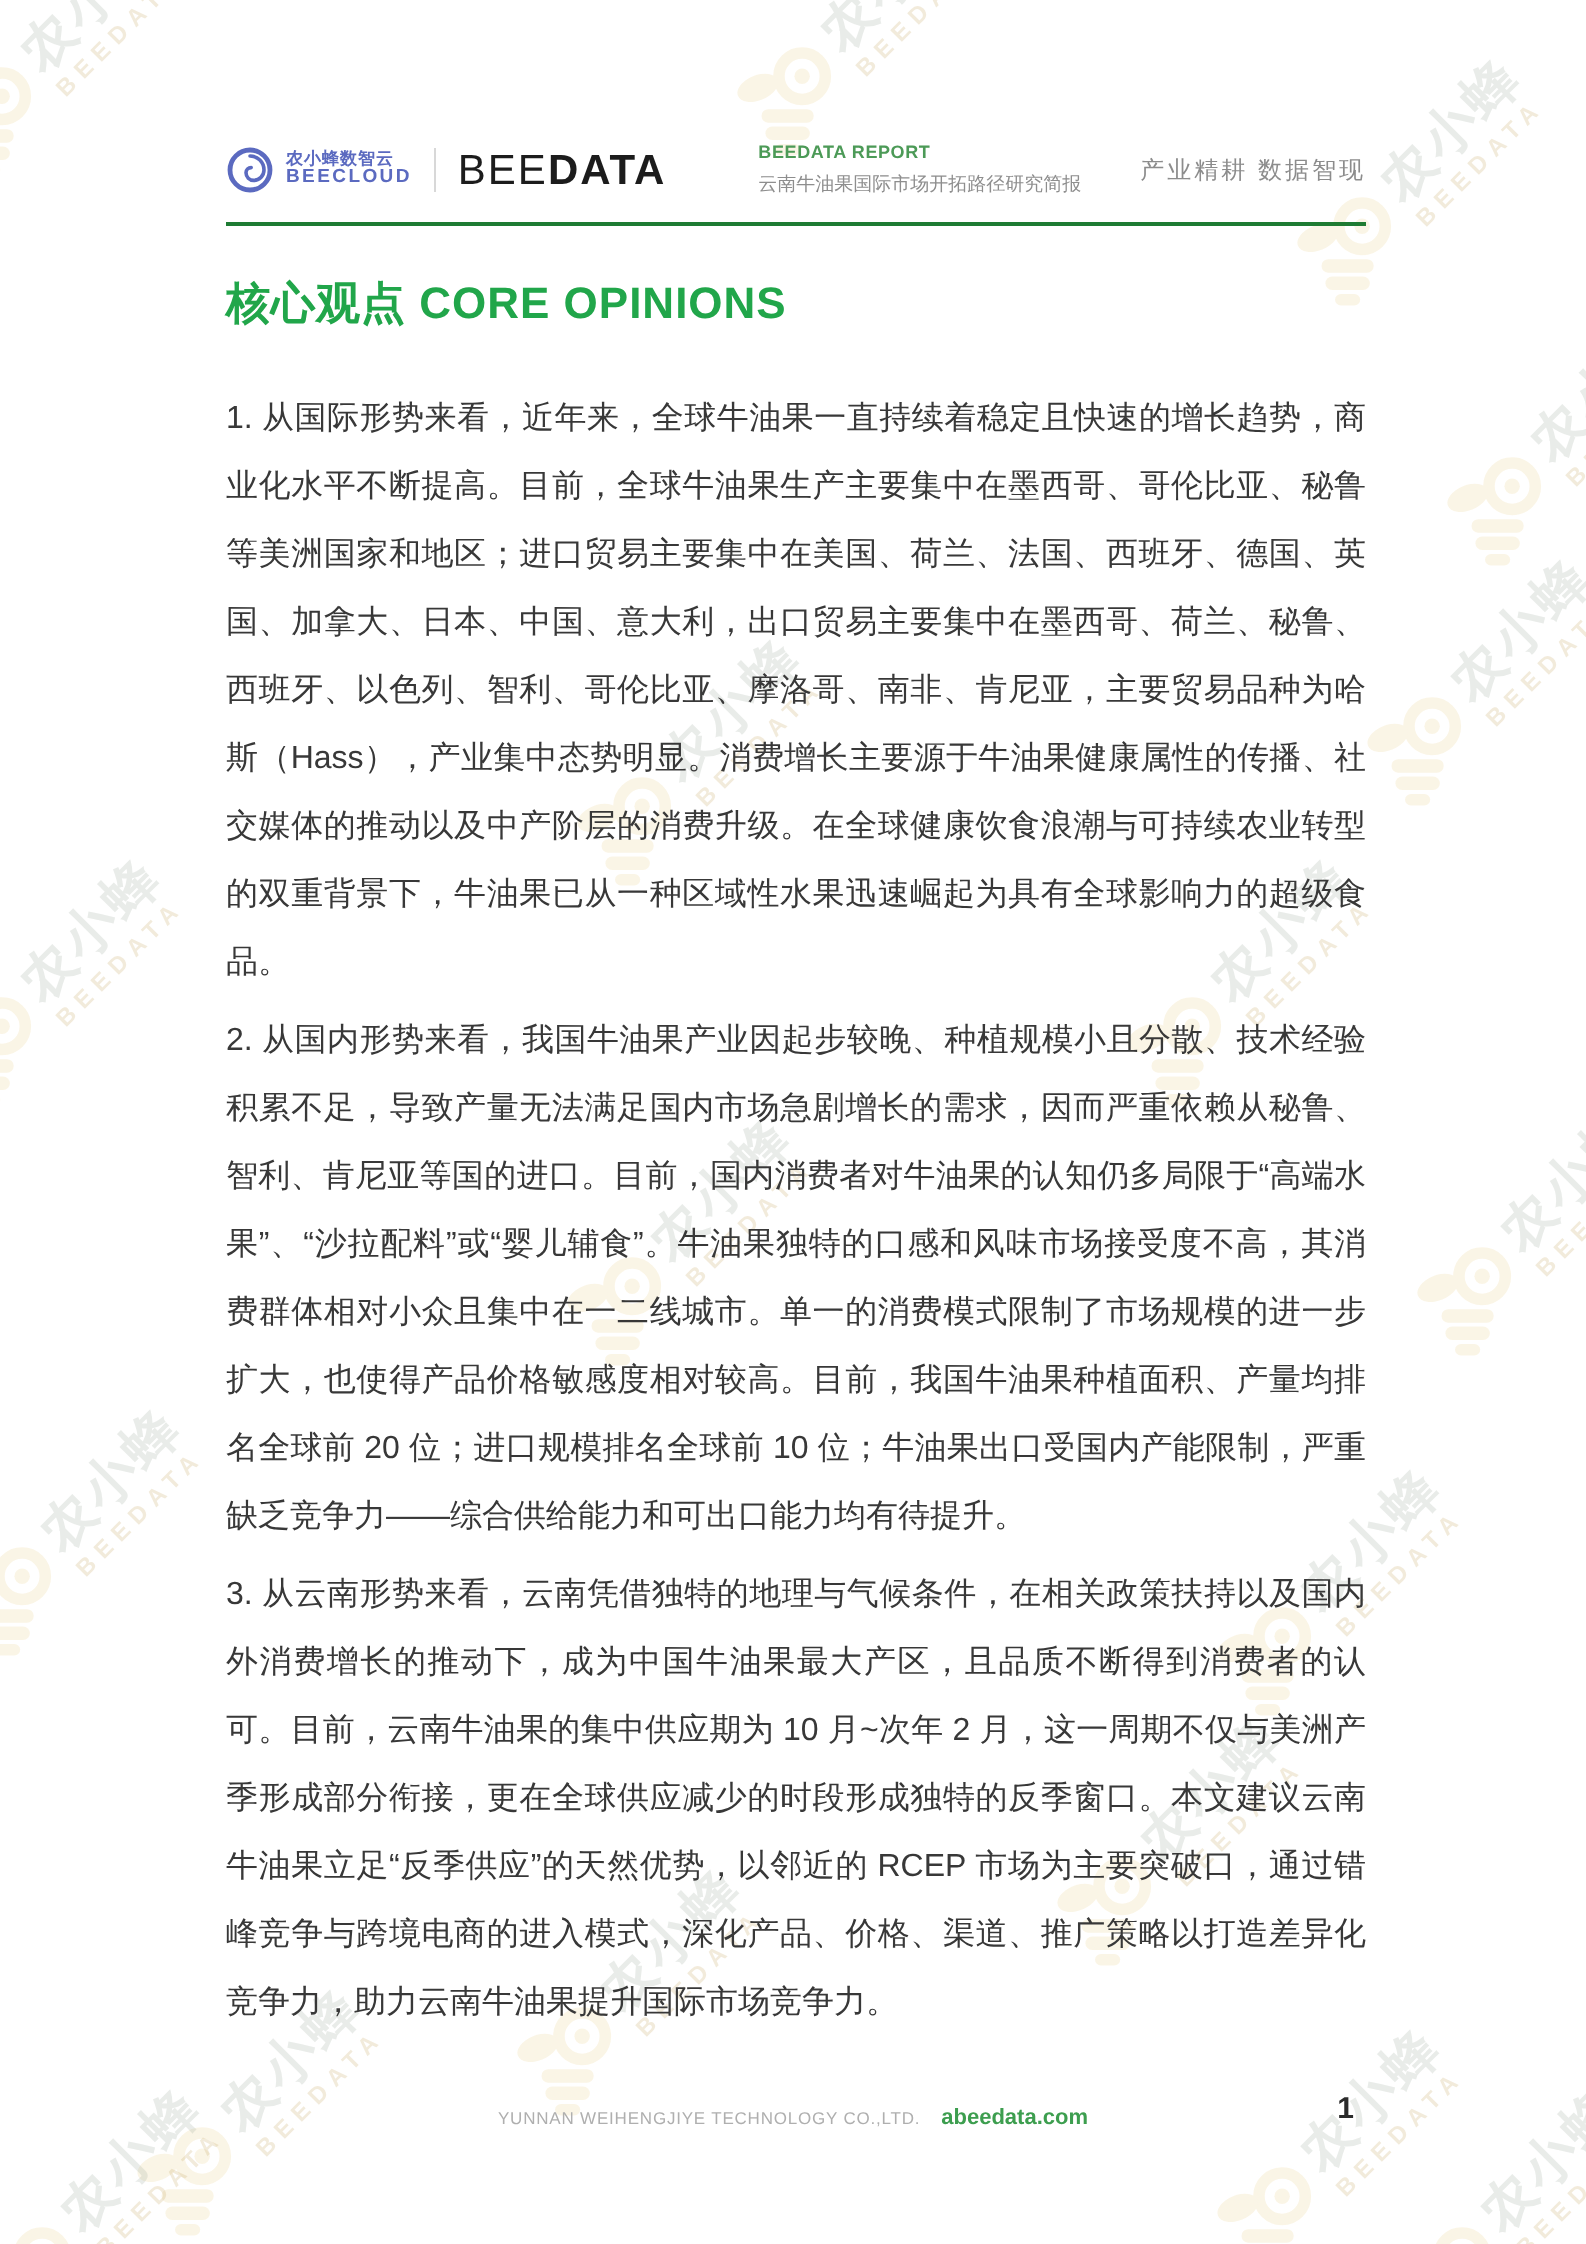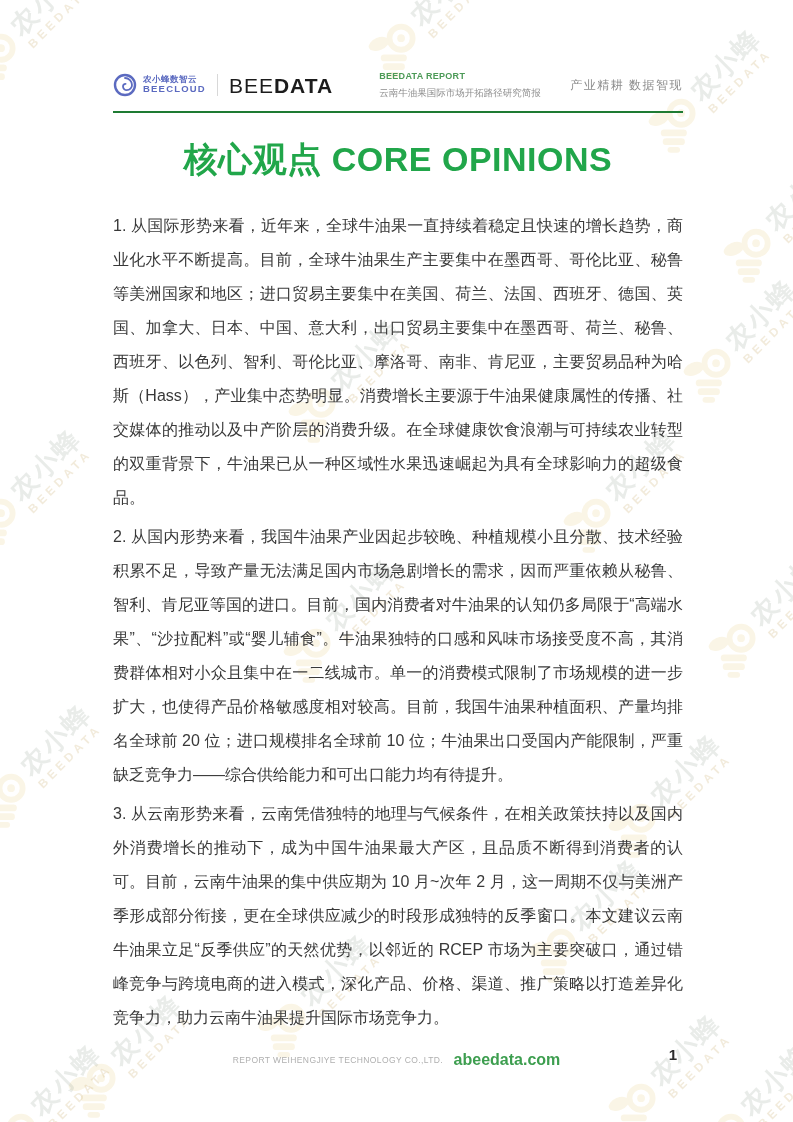--- a/index.html
+++ b/index.html
@@ -28,31 +28,31 @@
   .hdr-divider{width:1px;height:22px;background:#d8d8d8;margin:0 11px;}
   .beedata-word{font-size:21px;color:#1c1c1c;letter-spacing:1px;line-height:1;}
   .beedata-word .lt{font-weight:500;}
   .beedata-word .bd{font-weight:800;}
   .report-info{margin-left:46px;display:flex;flex-direction:column;line-height:1.25;}
   .report-label{font-size:9px;font-weight:700;color:var(--green-label,#4C9A57);letter-spacing:.3px;}
   .report-title{font-size:9.5px;color:#8e8e8e;margin-top:5px;}
   .slogan{margin-left:auto;font-size:12px;color:#8c8c8c;letter-spacing:1.5px;}
   .hdr-line{height:2px;background:var(--green-line,#1E7B33);margin-top:9px;}
 
-  .core-title{margin-top:24px;font-size:34px;font-weight:800;
-              color:var(--green-title,#21A64A);letter-spacing:.5px;line-height:1.35;text-align:center;}
+  .core-title{margin-top:24px;font-size:22px;font-weight:800;
+              color:var(--green-title,#21A64A);letter-spacing:.5px;line-height:1.35;}
 
   .body-text{margin-top:26px;width:570px;}
   .body-text p{margin:0 0 5px 0;font-size:16px;line-height:34px;color:var(--body-text,#383838);
                text-align:justify;text-justify:inter-ideograph;}
 
   
   .footer{position:absolute;left:0;top:1050px;width:793px;text-align:center;z-index:1;}
   .footer-company{font-size:8.5px;color:#afafaf;letter-spacing:.4px;vertical-align:middle;}
-  .footer-site{font-size:16px;font-weight:700;color:var(--green-link,#3D9E4F);margin-left:6px;vertical-align:middle;}
+  .footer-site{font-size:11px;font-weight:700;color:var(--green-link,#3D9E4F);margin-left:6px;vertical-align:middle;}
   .page-num{position:absolute;right:116px;top:1046px;font-size:15px;font-weight:700;color:#2b2b2b;z-index:1;}
 </style>
 </head>
 <body>
 
 <div class="page">
 
   <div class="wm-layer">
       <div class="wm-unit" style="left: -55px; top: -45px;">
 <svg class="wm-bee" width="58" height="58" viewBox="0 0 60 60">
@@ -336,18 +336,18 @@
     <div class="core-title">核心观点 CORE OPINIONS</div>
 
     <div class="body-text">
       <p>1. 从国际形势来看，近年来，全球牛油果一直持续着稳定且快速的增长趋势，商业化水平不断提高。目前，全球牛油果生产主要集中在墨西哥、哥伦比亚、秘鲁等美洲国家和地区；进口贸易主要集中在美国、荷兰、法国、西班牙、德国、英国、加拿大、日本、中国、意大利，出口贸易主要集中在墨西哥、荷兰、秘鲁、西班牙、以色列、智利、哥伦比亚、摩洛哥、南非、肯尼亚，主要贸易品种为哈斯（Hass），产业集中态势明显。消费增长主要源于牛油果健康属性的传播、社交媒体的推动以及中产阶层的消费升级。在全球健康饮食浪潮与可持续农业转型的双重背景下，牛油果已从一种区域性水果迅速崛起为具有全球影响力的超级食品。</p>
       <p>2. 从国内形势来看，我国牛油果产业因起步较晚、种植规模小且分散、技术经验积累不足，导致产量无法满足国内市场急剧增长的需求，因而严重依赖从秘鲁、智利、肯尼亚等国的进口。目前，国内消费者对牛油果的认知仍多局限于“高端水果”、“沙拉配料”或“婴儿辅食”。牛油果独特的口感和风味市场接受度不高，其消费群体相对小众且集中在一二线城市。单一的消费模式限制了市场规模的进一步扩大，也使得产品价格敏感度相对较高。目前，我国牛油果种植面积、产量均排名全球前 20 位；进口规模排名全球前 10 位；牛油果出口受国内产能限制，严重缺乏竞争力——综合供给能力和可出口能力均有待提升。</p>
       <p>3. 从云南形势来看，云南凭借独特的地理与气候条件，在相关政策扶持以及国内外消费增长的推动下，成为中国牛油果最大产区，且品质不断得到消费者的认可。目前，云南牛油果的集中供应期为 10 月~次年 2 月，这一周期不仅与美洲产季形成部分衔接，更在全球供应减少的时段形成独特的反季窗口。本文建议云南牛油果立足“反季供应”的天然优势，以邻近的 RCEP 市场为主要突破口，通过错峰竞争与跨境电商的进入模式，深化产品、价格、渠道、推广策略以打造差异化竞争力，助力云南牛油果提升国际市场竞争力。</p>
     </div>
   </div>
 
   <div class="footer">
-    <span class="footer-company">REPORT WEIHENGJIYE TECHNOLOGY CO.,LTD.</span>
+    <span class="footer-company">YUNNAN WEIHENGJIYE TECHNOLOGY CO.,LTD.</span>
     <span class="footer-site">abeedata.com</span>
   </div>
   <div class="page-num">1</div>
 
 </div>
 
 </body></html>

